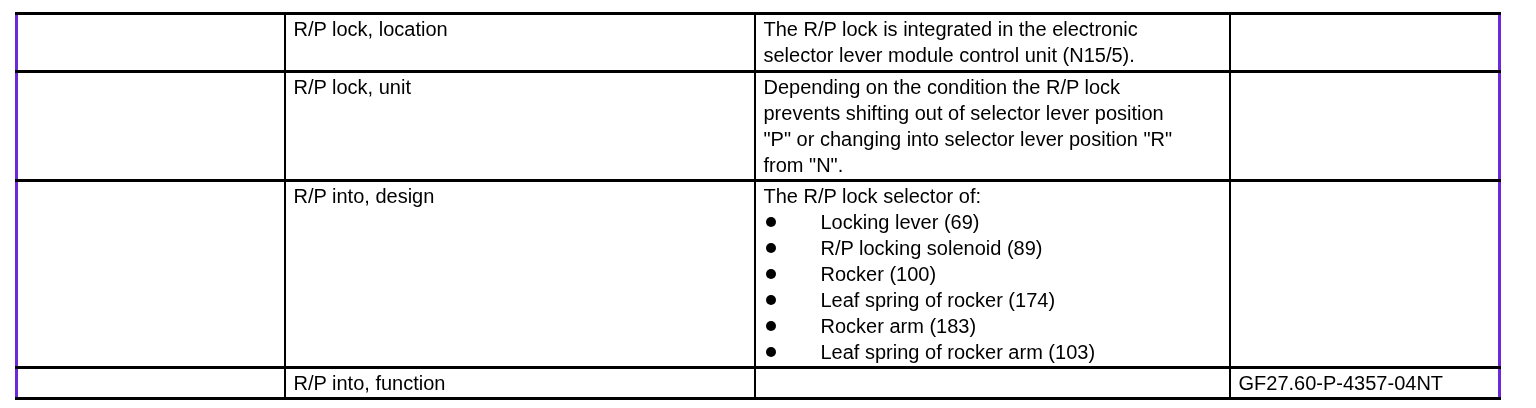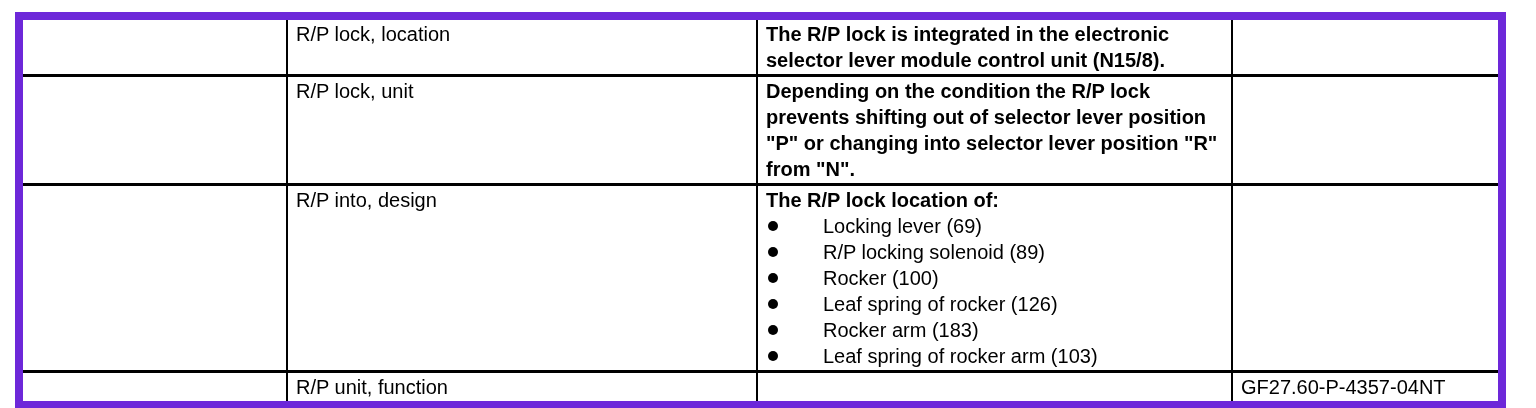--- a/index.html
+++ b/index.html
@@ -14,37 +14,37 @@
     line-height: 26px;
     color: #000000;
     overflow: hidden;
   }
   .doc-table {
     position: absolute;
     left: 15px;
     top: 12px;
     border-collapse: collapse;
     table-layout: fixed;
-    border: 8px solid #6d28d9;
+    border: 3px solid #6d28d9;
   }
   .doc-table td {
     border-left: 2px solid #000000;
     border-right: 2px solid #000000;
     border-top: 3px solid #000000;
     border-bottom: 3px solid #000000;
     vertical-align: top;
     padding: 1px 8px;
     overflow: hidden;
     white-space: nowrap;
   }
   tr.row-location { height: 58px; }
   tr.row-task     { height: 108px; }
   tr.row-design   { height: 185px; }
   tr.row-function { height: 30px; }
-  .line { display: block; font-weight: bold; }
+  .line { display: block; }
   .bullet-row { display: flex; align-items: flex-start; }
   .bullet-dot {
     flex: none;
     width: 10px;
     height: 10px;
     border-radius: 50%;
     background: #000000;
     margin: 8px 0 0 2px;
   }
   .bullet-text { margin-left: 45px; }
@@ -61,21 +61,21 @@
   </colgroup>
   <tbody>
 
     <tr class="row-location">
       <td></td>
       <td>
         <span>R/P lock, location</span>
       </td>
       <td>
         <span class="line">The R/P lock is integrated in the electronic</span>
-        <span class="line">selector lever module control unit (N15/8).</span>
+        <span class="line">selector lever module control unit (N15/5).</span>
       </td>
       <td></td>
     </tr>
 
     <tr class="row-task">
       <td></td>
       <td>
         <span>R/P lock, unit</span>
       </td>
       <td>
@@ -86,53 +86,53 @@
       </td>
       <td></td>
     </tr>
 
     <tr class="row-design">
       <td></td>
       <td>
         <span>R/P into, design</span>
       </td>
       <td>
-        <span class="line">The R/P lock location of:</span>
+        <span class="line">The R/P lock selector of:</span>
         <div class="bullet-row">
           <span class="bullet-dot"></span>
           <span class="bullet-text">Locking lever (69)</span>
         </div>
         <div class="bullet-row">
           <span class="bullet-dot"></span>
           <span class="bullet-text">R/P locking solenoid (89)</span>
         </div>
         <div class="bullet-row">
           <span class="bullet-dot"></span>
           <span class="bullet-text">Rocker (100)</span>
         </div>
         <div class="bullet-row">
           <span class="bullet-dot"></span>
-          <span class="bullet-text">Leaf spring of rocker (126)</span>
+          <span class="bullet-text">Leaf spring of rocker (174)</span>
         </div>
         <div class="bullet-row">
           <span class="bullet-dot"></span>
           <span class="bullet-text">Rocker arm (183)</span>
         </div>
         <div class="bullet-row">
           <span class="bullet-dot"></span>
           <span class="bullet-text">Leaf spring of rocker arm (103)</span>
         </div>
       </td>
       <td></td>
     </tr>
 
     <tr class="row-function">
       <td></td>
       <td>
-        <span>R/P unit, function</span>
+        <span>R/P into, function</span>
       </td>
       <td></td>
       <td>
         <span>GF27.60-P-4357-04NT</span>
       </td>
     </tr>
 
   </tbody>
 </table>
 

